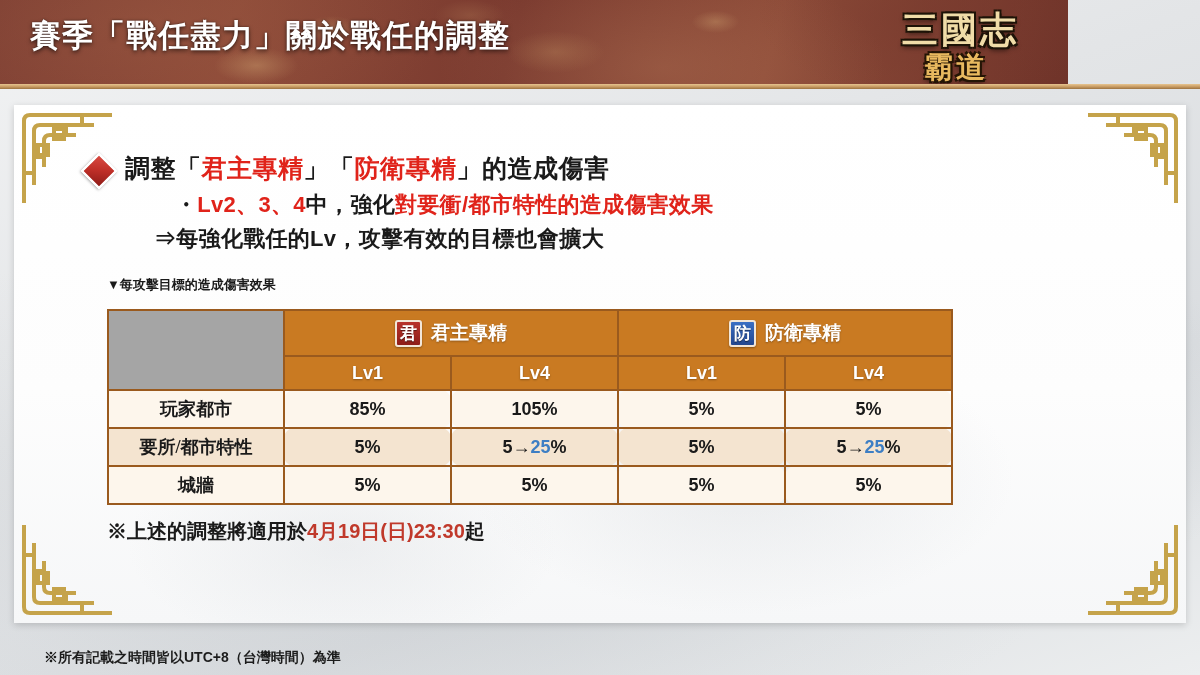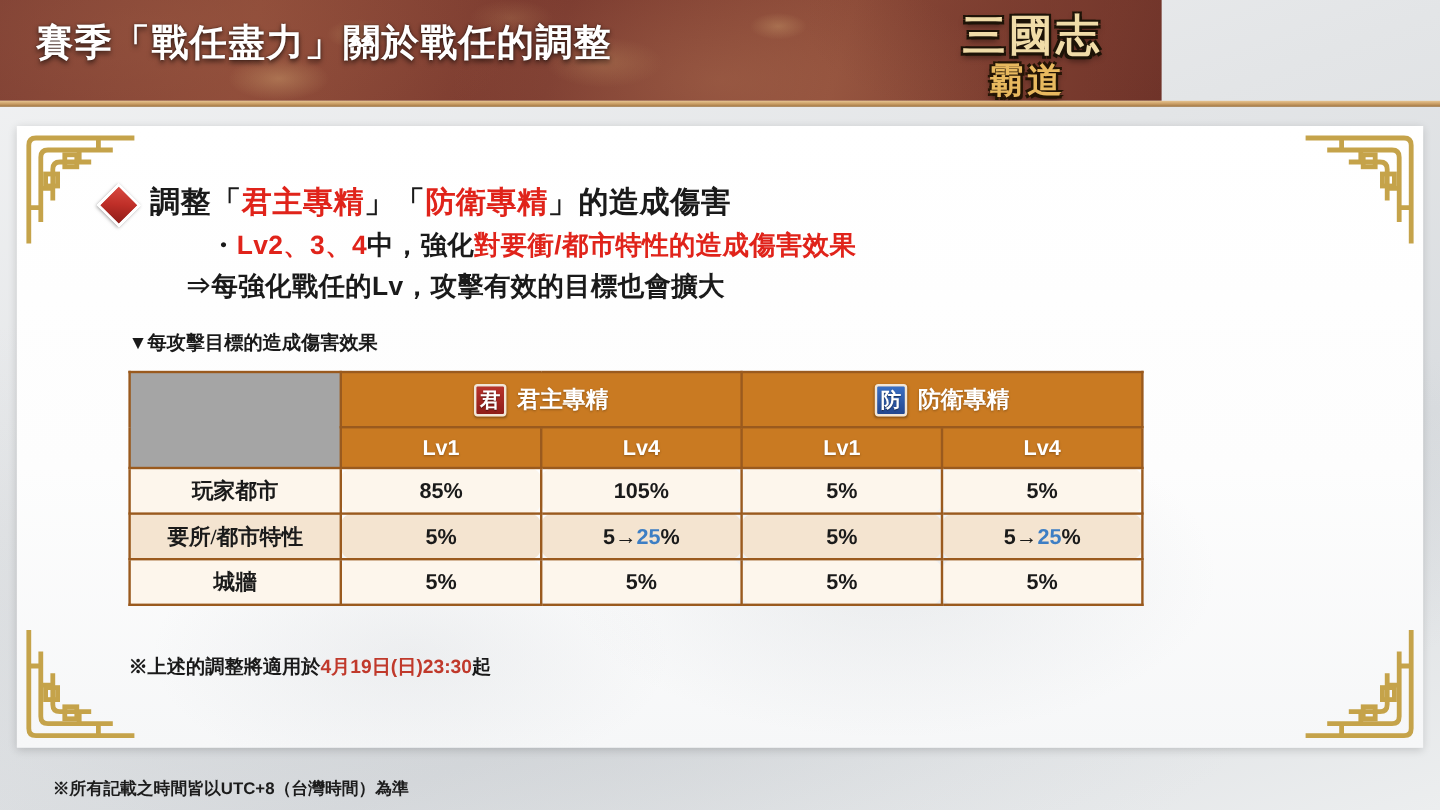--- a/index.html
+++ b/index.html
@@ -15,21 +15,21 @@
     width:1200px; height:675px;
     background:
       radial-gradient(ellipse 900px 400px at 35% 75%, rgba(170,175,180,0.30) 0%, rgba(190,195,200,0.08) 55%, rgba(255,255,255,0) 75%),
       radial-gradient(ellipse 500px 260px at 78% 62%, rgba(160,168,175,0.26) 0%, rgba(255,255,255,0) 70%),
       linear-gradient(160deg, #f2f3f4 0%, #e3e5e7 40%, #dadde0 70%, #eceeef 100%);
     overflow:hidden;
   }
 
   
   #header {
-    position:absolute; left:0; top:0; width:968px; height:84px;
+    position:absolute; left:0; top:0; width:1068px; height:84px;
     background:
       radial-gradient(ellipse 420px 180px at 14% 30%, rgba(160,95,70,0.38) 0%, rgba(140,70,55,0) 70%),
       radial-gradient(ellipse 320px 150px at 62% 80%, rgba(190,130,95,0.30) 0%, rgba(150,80,60,0) 70%),
       radial-gradient(ellipse 260px 120px at 88% 20%, rgba(120,58,46,0.55) 0%, rgba(120,58,46,0) 70%),
       linear-gradient(105deg, #7e3f33 0%, #8d4a38 22%, #7a3a2f 48%, #8e4c39 72%, #6f3329 100%);
     overflow:hidden;
   }
   #header:before {
     content:""; position:absolute; inset:0;
     background:
@@ -124,21 +124,21 @@
   #sub-1 .hl { color:#e0231a; }
   #sub-2 {
     position:absolute; left:70px; top:74px;
     font-size:22px; font-weight:bold; color:#1a1a1a;
     white-space:nowrap; letter-spacing:0.3px;
   }
 
   
   #table-caption {
     position:absolute; left:107px; top:276px;
-    font-size:16px; font-weight:bold; color:#1a1a1a;
+    font-size:13px; font-weight:bold; color:#1a1a1a;
     white-space:nowrap;
   }
 
   
   #tbl {
     position:absolute; left:107px; top:309px;
     width:844px;
     border-collapse:collapse;
     table-layout:fixed;
   }
@@ -192,23 +192,22 @@
     height:38px;
     color:#1a1a1a;
     font-size:18px; font-weight:bold;border-radius:10px;
   }
   tr.alt td.row-label, tr.alt td.data-cell { background:#f4e4d0; }
   .blue-num { color:#3d7ec4; }
 
   
   #note {
     position:absolute; left:107px; top:518px;
-    font-size:16px; font-weight:bold; color:#1a1a1a;
-    white-space:nowrap;
-    margin-top:28px;
+    font-size:20px; font-weight:bold; color:#1a1a1a;
+    white-space:nowrap;
   }
   #note .date { color:#c0392b; }
 
   
   #footer-left {
     position:absolute; left:44px; top:649px;
     font-size:14px; font-weight:bold; color:#1c1c1c;
     white-space:nowrap;
   }
   #footer-right {

